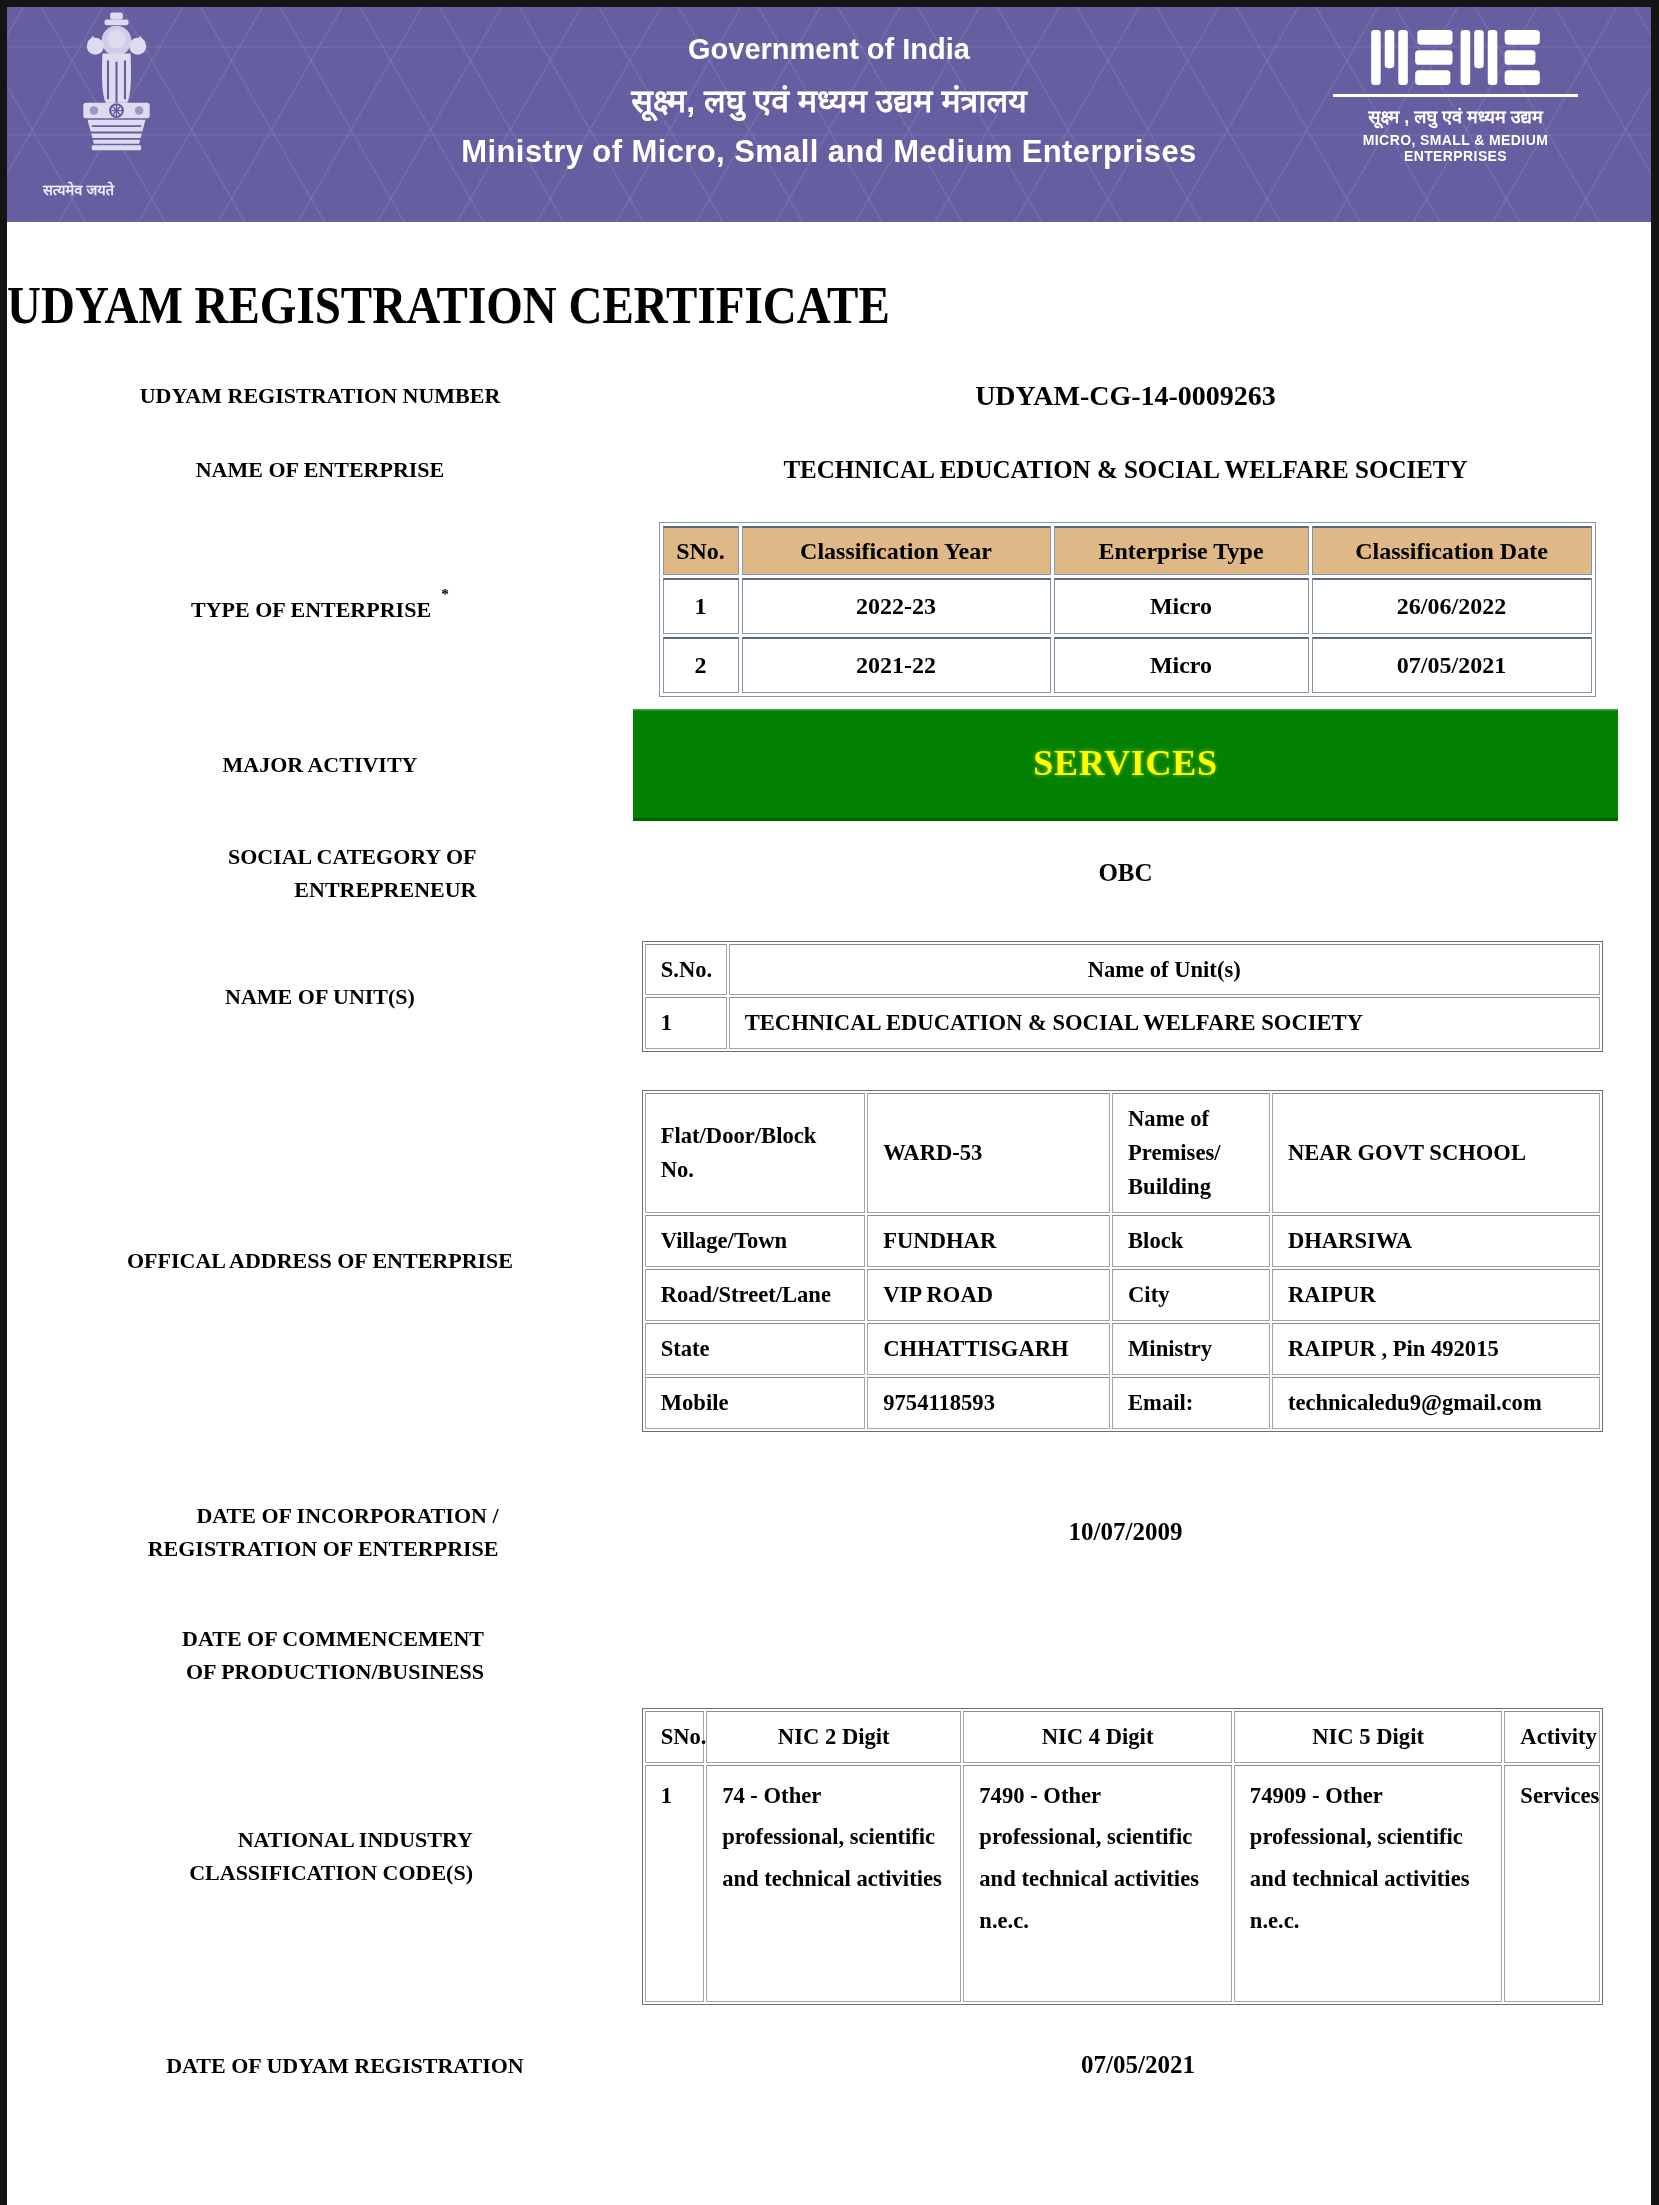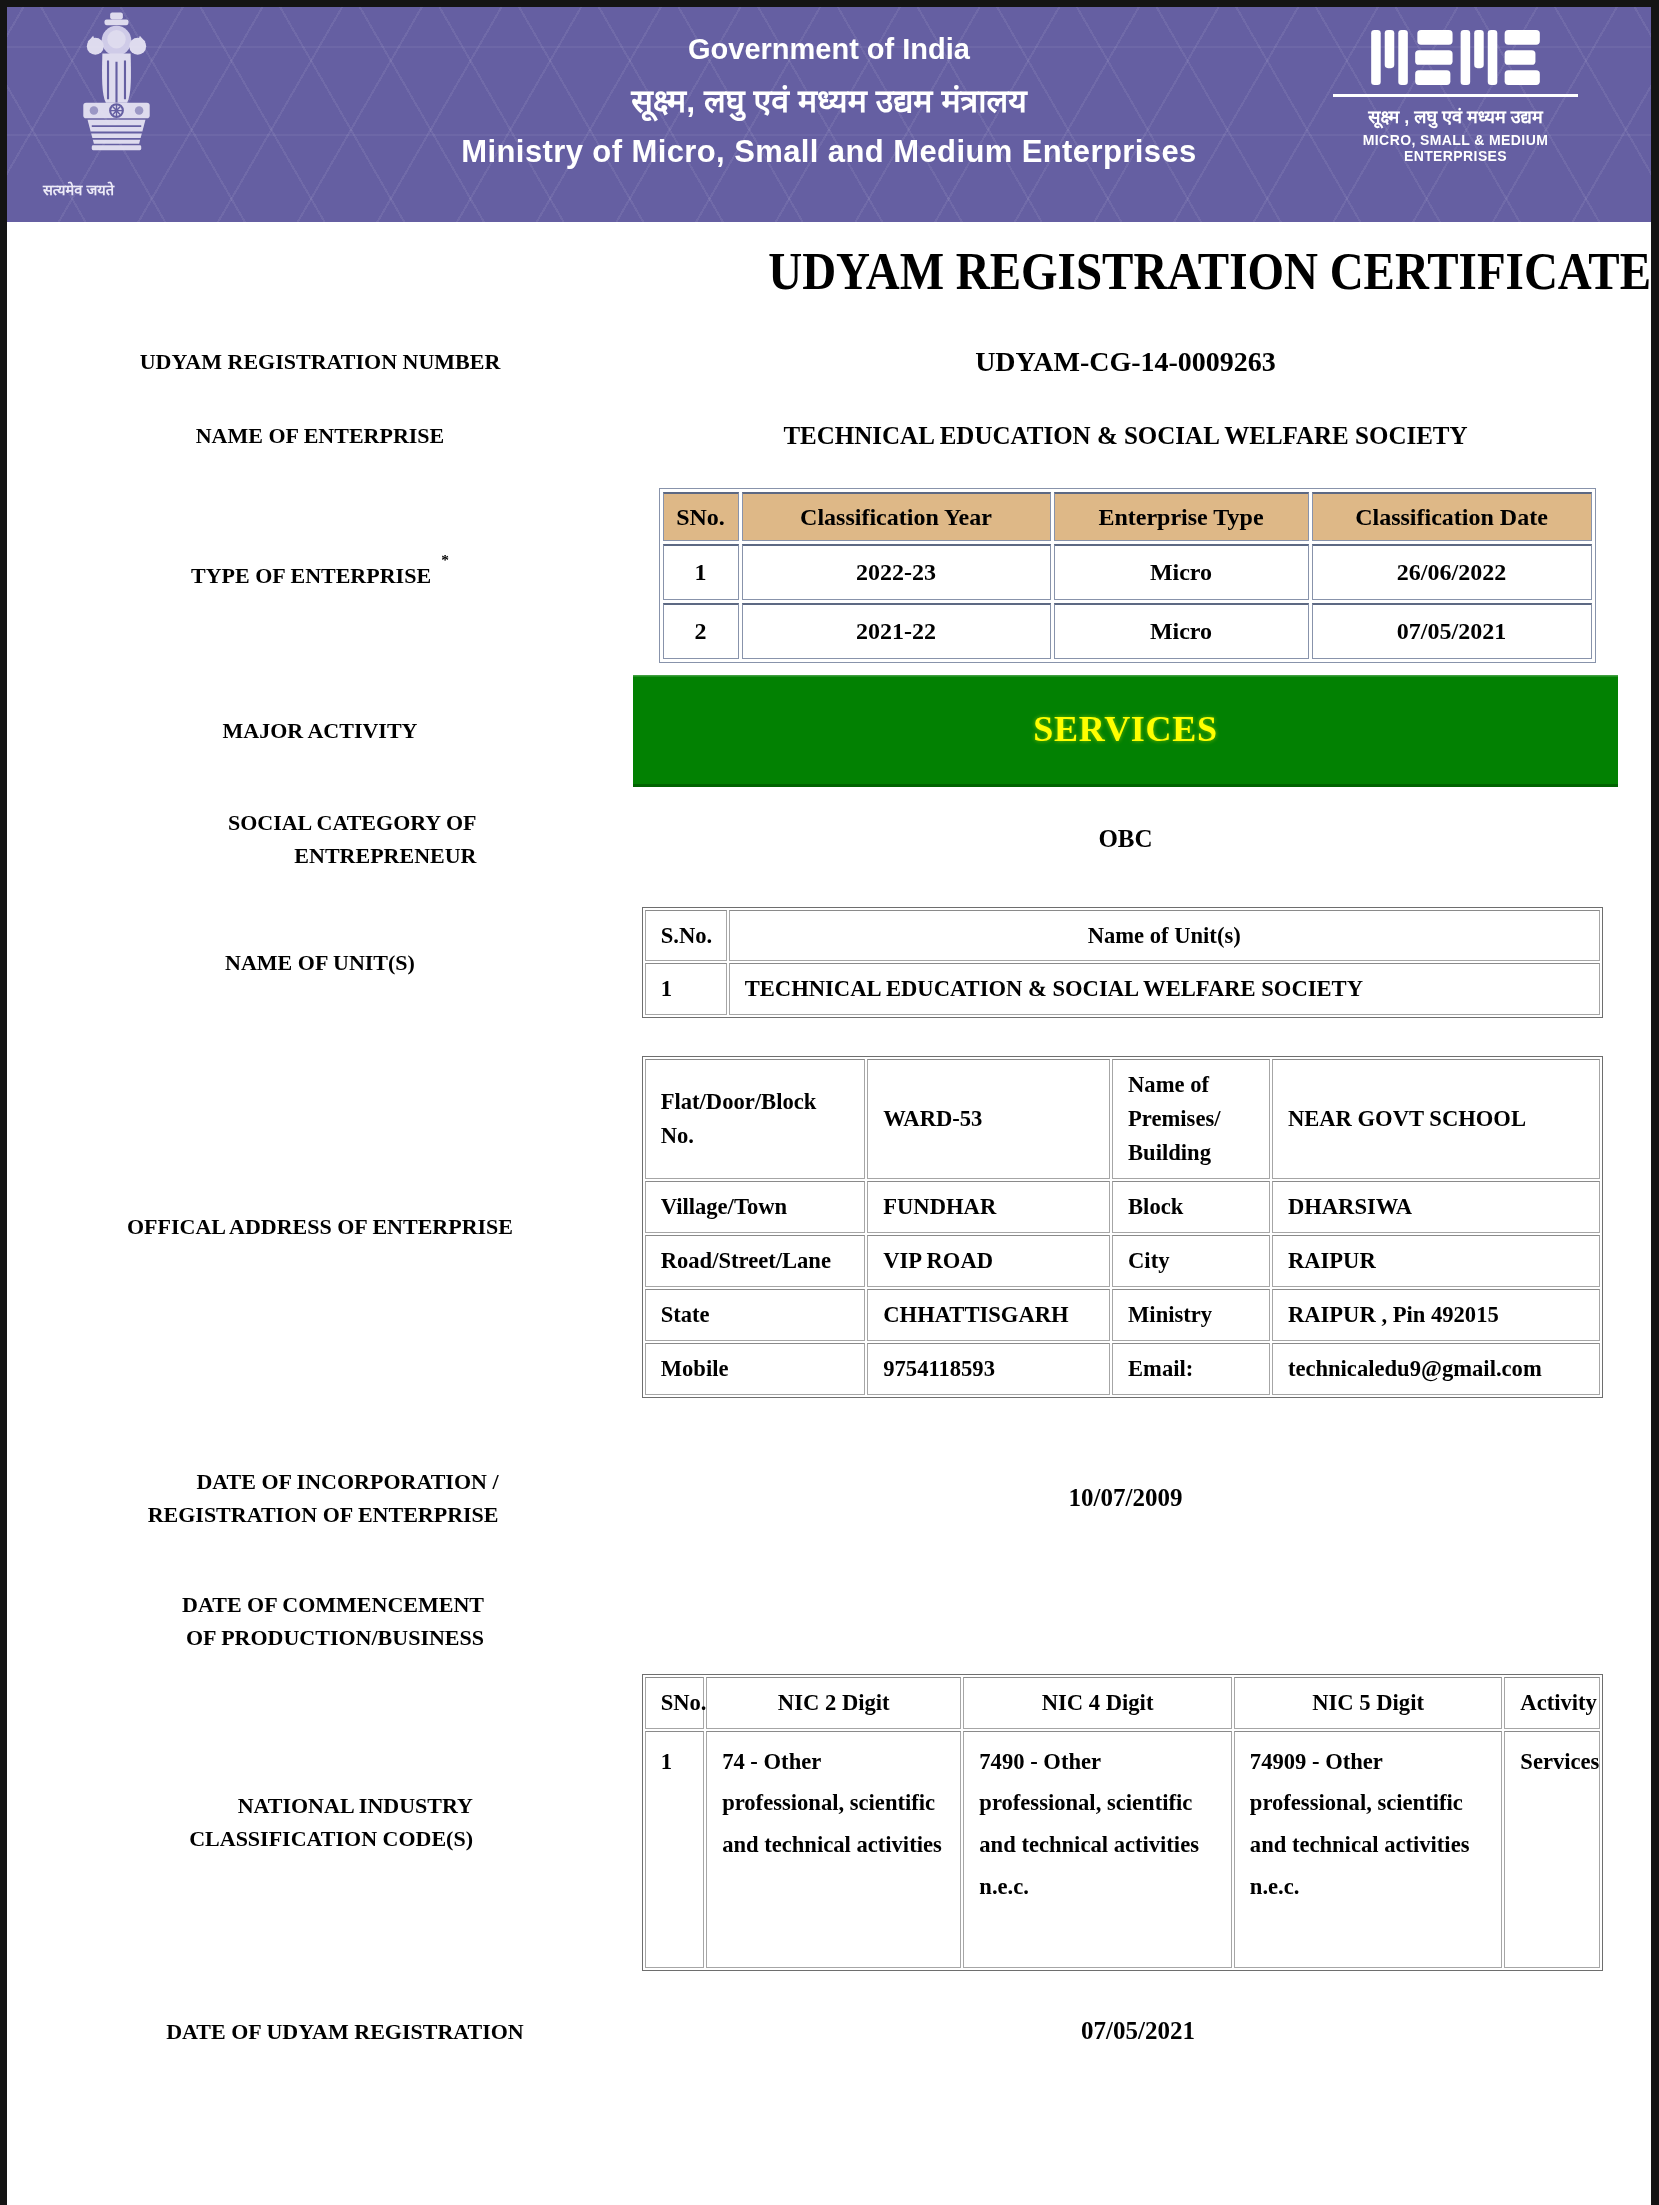--- a/index.html
+++ b/index.html
@@ -26,21 +26,21 @@
   .h-hi2{font-size:32px;margin-top:11.6px;}
   .h-en2{font-size:31px;margin-top:13px;letter-spacing:0.4px;}
   .msme{position:absolute;right:73px;top:23px;width:245px;text-align:center;color:#fff;
         font-family:"Liberation Sans","DejaVu Sans",sans-serif;font-weight:700;}
   .msme svg{width:245px;height:55px;display:block;}
   .msme-sep{height:3.6px;background:#fff;margin:8.7px 0 6.6px 0;}
   .msme-hi{font-size:18px;}
   .msme-en{font-size:14px;margin-top:4.4px;letter-spacing:0.4px;}
 
   
-  .title{ text-align:right;margin-top:22px;}
+  .title{ text-align:left;margin-top:56px;}
   .title span{display:inline-block;font-size:47px;transform:scaleY(1.12);transform-origin:center;}
   .row{display:grid;grid-template-columns:626px 1fr;align-items:center;padding-right:33px;}
   .lbl{text-align:right;font-size:22px;line-height:1.5;margin:0 auto;}
   .val{text-align:center;font-size:25px;}
   .urn-val{font-size:28px;}
   .w430{max-width:313px;} .w480{max-width:357px;} .w450{max-width:328px;} .w420{max-width:306px;}
 
   
   table{border-collapse:separate;background:#fff;}
   

